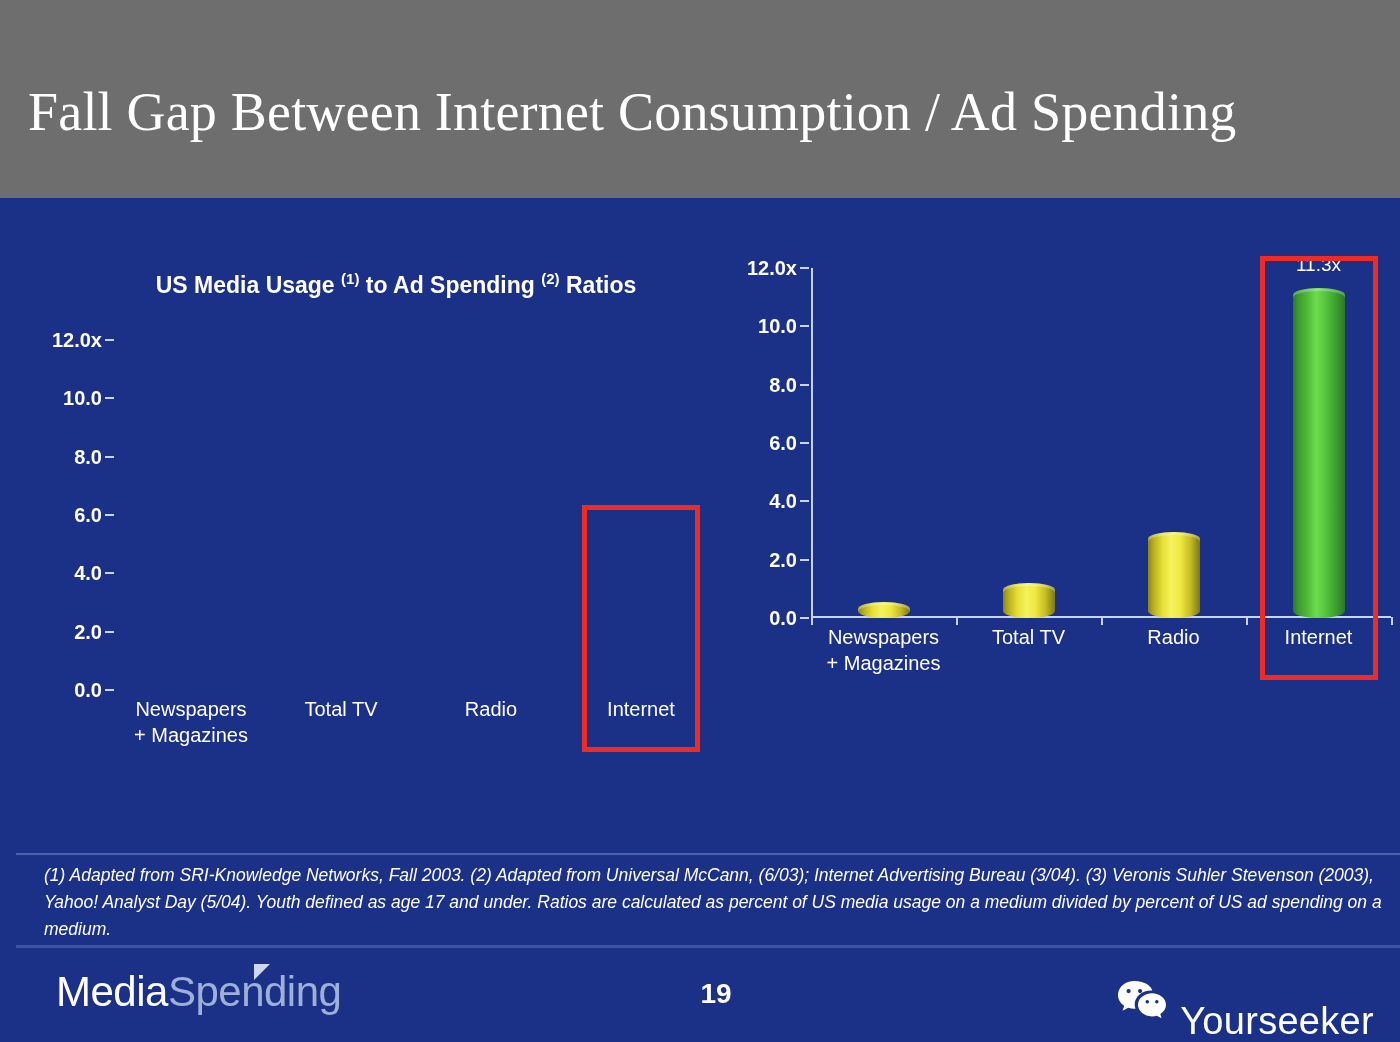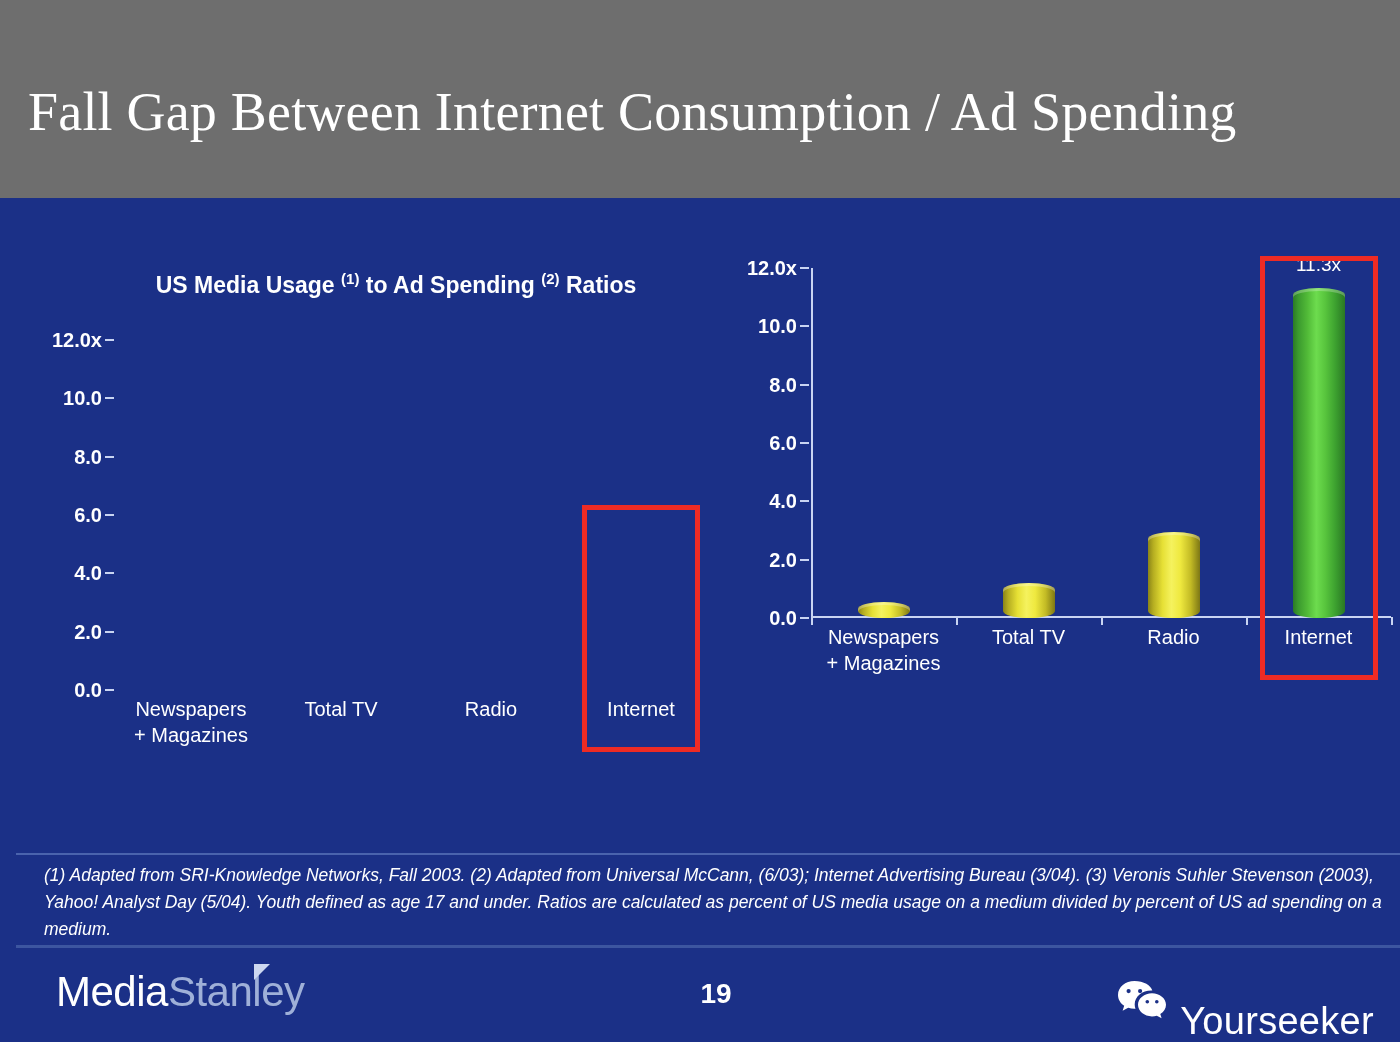--- a/index.html
+++ b/index.html
@@ -373,21 +373,21 @@
       <div class="highlight-box" id="hl-right" style="left: 528.5px; width: 118px; top: -12px; height: 424px;"></div>
     </div>
   </div>
 
   <div id="footnote-divider-top"></div>
   <div id="footnote">(1) Adapted from SRI-Knowledge Networks, Fall 2003.  (2) Adapted from Universal McCann, (6/03); Internet Advertising Bureau (3/04). (3) Veronis Suhler Stevenson (2003), Yahoo! Analyst Day (5/04).  Youth defined as age 17 and under.  Ratios are calculated as percent of US media usage on a medium divided by percent of US ad spending on a medium.</div>
   <div id="footnote-divider-bottom"></div>
 
   <div id="footer">
     <div id="ms-logo">
-      <span class="ms-morgan">Media</span><span class="ms-stanley">Stanley</span>
+      <span class="ms-morgan">Media</span><span class="ms-stanley">Spending</span>
     </div>
     <div id="ms-mark"></div>
 
     <div id="page-number">19</div>
 
     <div id="yourseeker">
       <span>
         <svg width="52" height="42" viewBox="0 0 52 42" aria-hidden="true">
           <path fill="#ffffff" d="M18.5 2C9.4 2 2 8.2 2 15.9c0 4.4 2.4 8.3 6.2 10.8l-1.6 5 5.6-2.9c2 .6 4.1.9 6.3.9h1c-.5-1.4-.8-2.8-.8-4.3 0-7.6 7.4-13.8 16.6-13.8h1C35.1 6.4 27.6 2 18.5 2z"></path>
           <circle fill="#1b3087" cx="12.6" cy="12.1" r="2.1"></circle>

